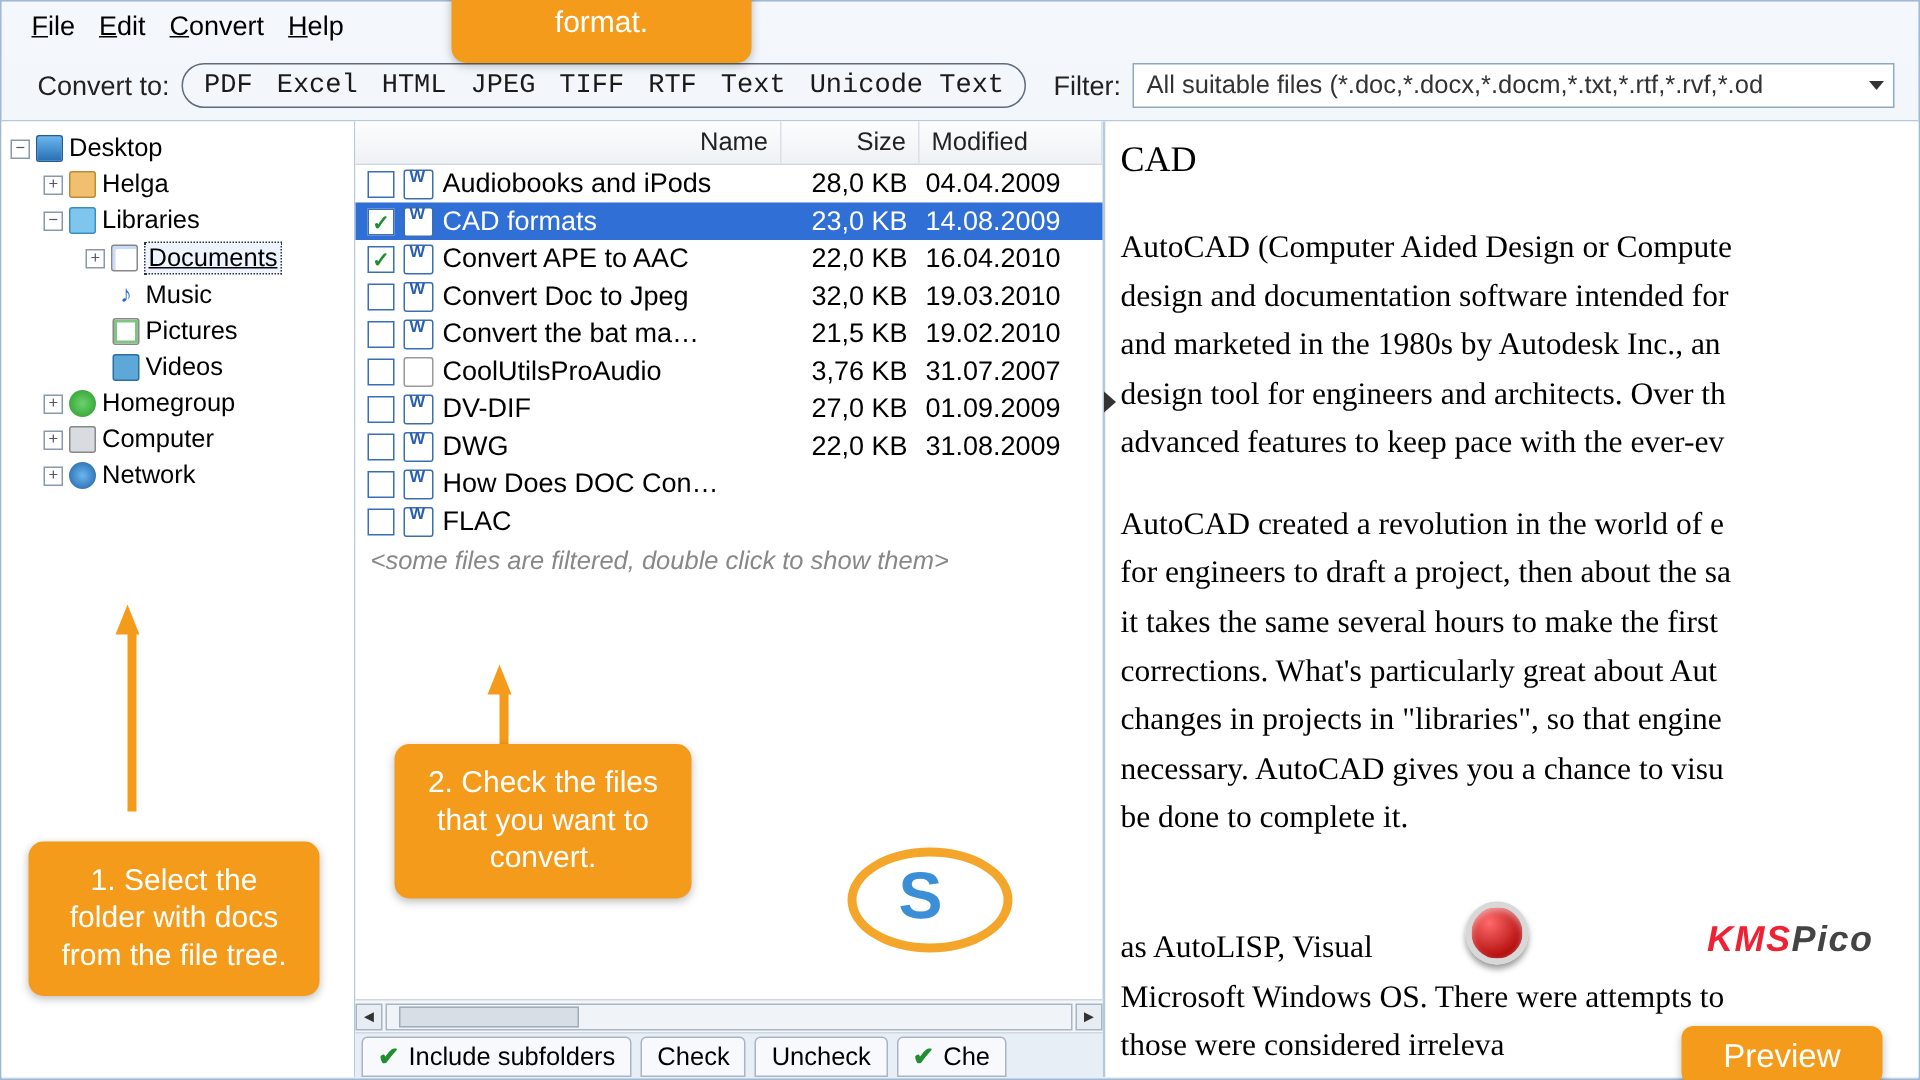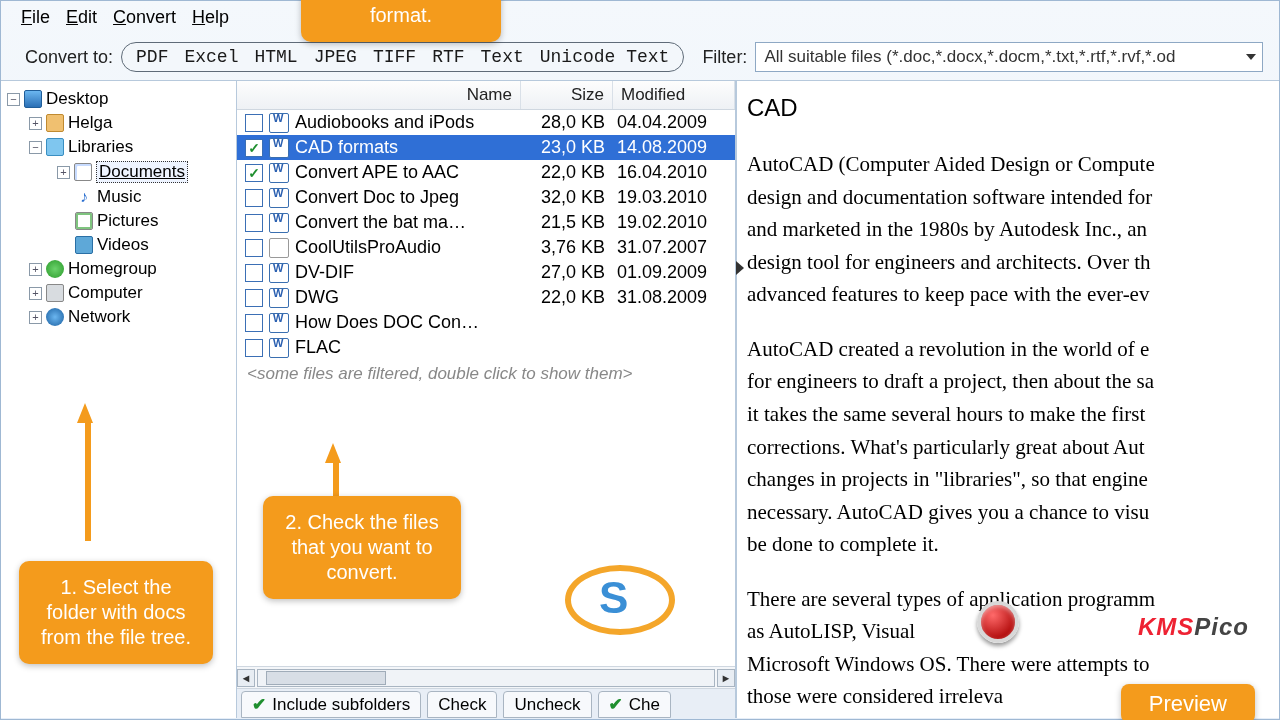--- a/index.html
+++ b/index.html
@@ -50,21 +50,21 @@
 .file-row.selected { background:#2f6fd6; color:#fff; }
 .filtered-note { color:#888; font-style:italic; font-size:17px; padding:4px 10px; }
 .hscroll { height:22px; border-top:1px solid #cfd7e0; display:flex; align-items:center; background:#f4f6f9; }
 .hscroll .arrow { width:18px; height:18px; border:1px solid #a9b5c2; background:#e8edf3; text-align:center; font-size:11px; line-height:16px; color:#333; }
 .hscroll .track { flex:1; height:18px; border:1px solid #a9b5c2; background:#f0f3f7; margin:0 2px; position:relative; }
 .hscroll .thumb { position:absolute; left:8px; top:1px; width:120px; height:14px; background:#d8dee6; border:1px solid #a0acb9; }
 .bottombar { display:flex; gap:6px; padding:2px 4px 0 4px; background:#e8eef6; border-top:1px solid #cfd7e0; font-size:17px; overflow:hidden; }
 .tbtn { border:1px solid #a9b5c2; border-radius:4px 4px 0 0; background:#f7f9fc; padding:2px 10px; display:flex; align-items:center; gap:6px; white-space:nowrap; }
 .tbtn .tick { color:#1f8f2f; font-weight:bold; }
 .preview { flex:1; background:#fff; padding:8px 6px 8px 10px; font-family:Georgia, "Times New Roman", serif; font-size:21px; line-height:1.55; color:#000; overflow:hidden; position:relative; }
-.preview h2 { font-family:Liberation Sans, sans-serif; font-weight:normal; font-size:24px; margin-bottom:22px; }
+.preview h2 { font-family:Liberation Serif, serif; font-weight:normal; font-size:24px; margin-bottom:22px; }
 .preview p { margin-bottom:22px; white-space:nowrap; }
 .callout { position:absolute; background:#f49b1c; color:#fff; font-size:20px; text-align:center; border-radius:10px; padding:14px 18px; line-height:1.25; box-shadow:0 2px 6px rgba(0,0,0,.25); }
 .callout.small { font-size:22px; border-radius:8px; padding:6px 28px; }
 .arrow-up { position:absolute; width:0; height:0; border-left:8px solid transparent; border-right:8px solid transparent; border-bottom:20px solid #f49b1c; }
 .arrow-stem { position:absolute; width:6px; background:#f49b1c; }
 .logo { position:absolute; width:120px; height:80px; left:560px; top:560px; }
 .logo .ring { width:110px; height:70px; border:6px solid #f4a62a; border-radius:50%; position:absolute; left:4px; top:4px; }
 .logo .S { position:absolute; left:38px; top:12px; font-size:44px; font-weight:bold; color:#3a8fd6; font-family:Arial; }
 .wm { position:absolute; right:30px; bottom:78px; font-size:24px; font-weight:800; font-style:italic; letter-spacing:1px; }
 .wm .k { color:#e23; } .wm .r { color:#444; }
@@ -261,21 +261,21 @@
          <span>and marketed in the 1980s by Autodesk Inc., an</span><br>
          <span>design tool for engineers and architects. Over th</span><br>
          <span>advanced features to keep pace with the ever-ev</span></p>
       <p><span>AutoCAD created a revolution in the world of e</span><br>
          <span>for engineers to draft a project, then about the sa</span><br>
          <span>it takes the same several hours to make the first </span><br>
          <span>corrections. What's particularly great about Aut</span><br>
          <span>changes in projects in "libraries", so that engine</span><br>
          <span>necessary. AutoCAD gives you a chance to visu</span><br>
          <span>be done to complete it.</span></p>
-      <p><span>There are several types of application programm</span><br>
+      <p><br>
          <span>as AutoLISP, Visual</span><br>
          <span>Microsoft Windows OS. There were attempts to</span><br>
          <span>those were considered irreleva</span></p>
     </div>
   </div>
 
   <div class="callout" style="left:300px; top:-12px; width:200px">format.</div>
 
   <div class="arrow-stem" style="left:84px; top:420px; height:120px"></div>
   <div class="arrow-up" style="left:76px; top:402px"></div>

